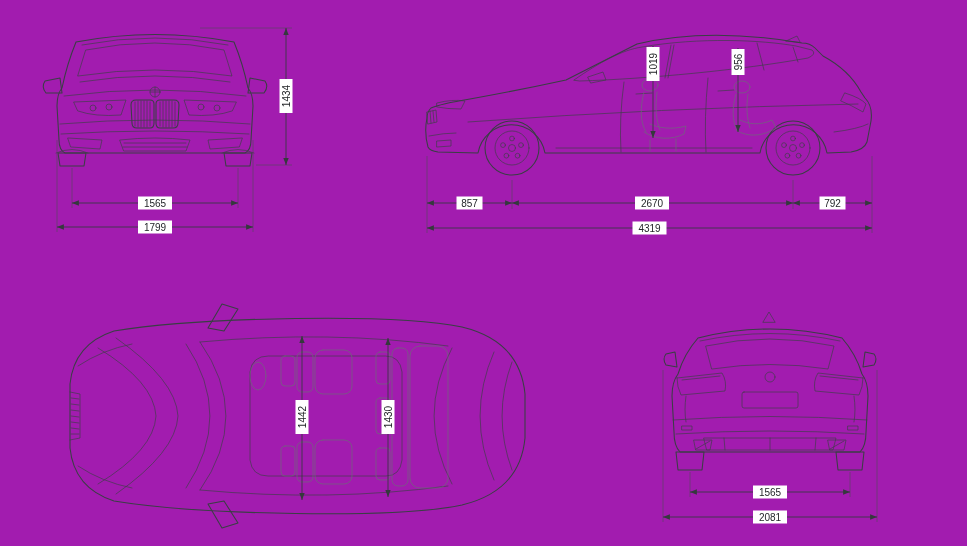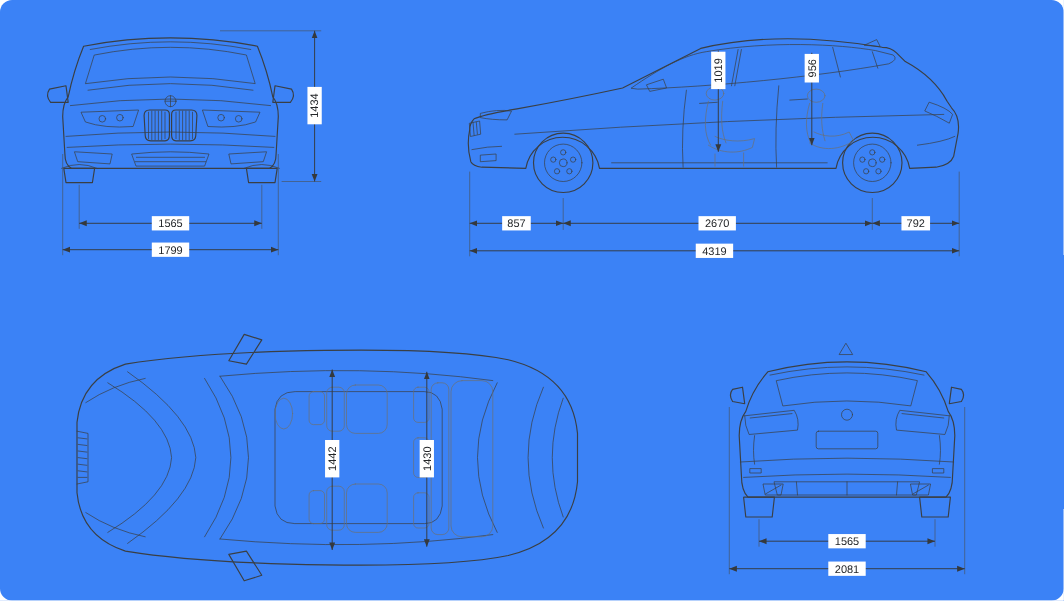--- a/index.html
+++ b/index.html
@@ -1,16 +1,16 @@
 <!DOCTYPE html>
 <html><head>
 <meta charset="utf-8">
 <style>
   html,body{margin:0;padding:0;background:#ffffff;}
-  .canvas{position:relative;width:967px;height:546px;background:#3b82f6;overflow:hidden;border-radius:11px;}
+  .canvas{position:relative;width:967px;height:546px;background:#a21caf;overflow:hidden;}
   svg{position:absolute;left:0;top:0;}
   .ln{stroke:#3a3f44;stroke-width:1.05;fill:none;stroke-linecap:round;stroke-linejoin:round;}
   .ln2{stroke:#3a3f44;stroke-width:.65;fill:none;stroke-linecap:round;stroke-linejoin:round;}
   .lt{stroke:#6a7076;stroke-width:.65;fill:none;stroke-linecap:round;stroke-linejoin:round;}
   .ext{stroke:#494e53;stroke-width:.55;fill:none;}
   .dim{stroke:#35393d;stroke-width:.85;fill:none;}
   .halo{fill:#ffffff;}
   text{font-family:"Liberation Sans","DejaVu Sans",sans-serif;}
   .dimlabel{font-size:10px;fill:#232629;}
 </style>

